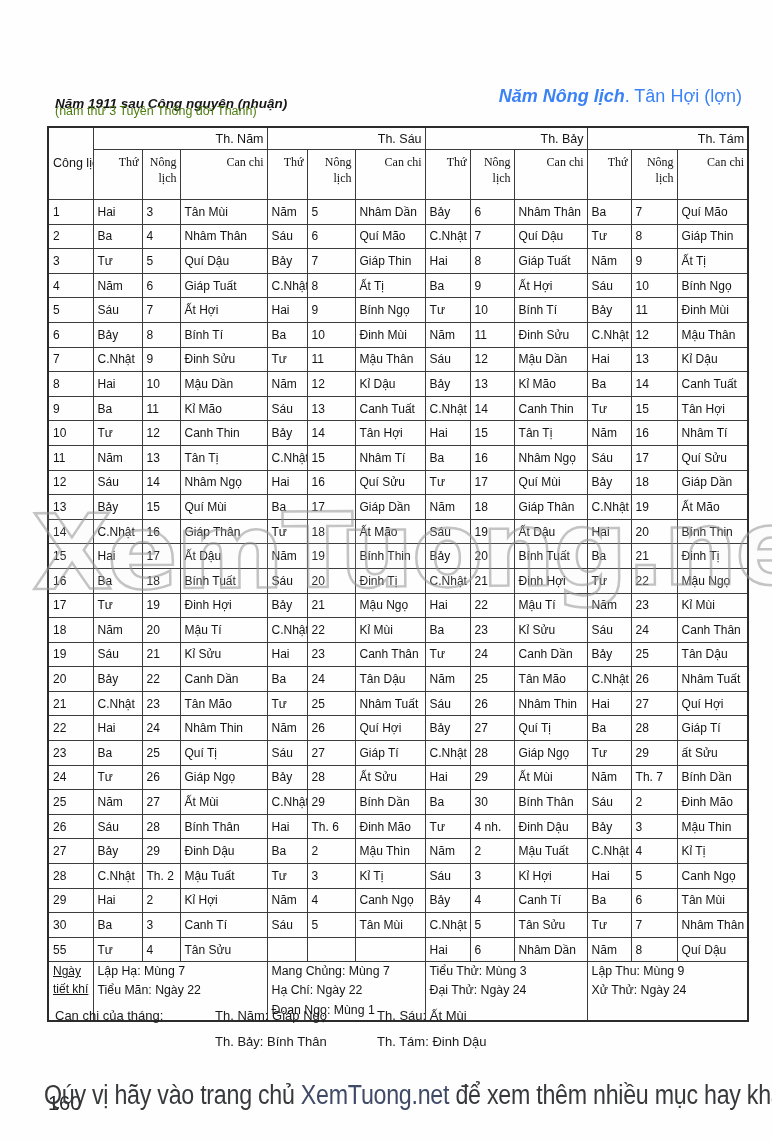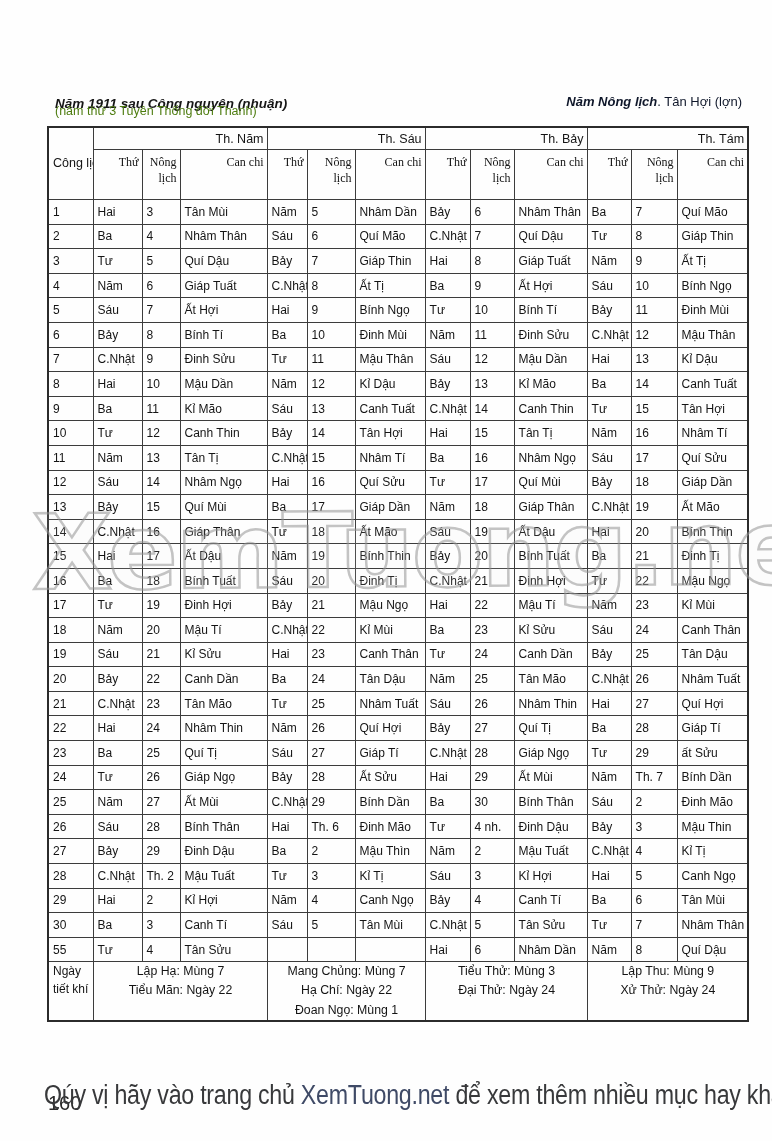--- a/index.html
+++ b/index.html
@@ -2,40 +2,40 @@
 <html><head>
 <meta charset="utf-8">
 <style>
   html,body{margin:0;padding:0;background:#ffffff;}
   .page{
     position:relative;width:772px;height:1141px;background:#fefefe;
     font-family:"Liberation Sans", sans-serif;color:#1c1c1c;overflow:hidden;
   }
   
   .title-left{position:absolute;left:55px;top:96px;font-size:13.5px;font-weight:bold;font-style:italic;color:#161616;}
-  .title-right{position:absolute;right:30px;top:94px;font-size:13px;color:#0f172a;}
+  .title-right{position:absolute;right:30px;top:86px;font-size:18px;color:#3b82f6;}
   .title-right .b{font-weight:bold;font-style:italic;}
   .subtitle{position:absolute;left:55px;top:104px;font-size:12.5px;color:#4d7c0f;}
   
   .cal{
     position:absolute;left:47px;top:126px;width:700px;
     border-collapse:collapse;table-layout:fixed;
     border:2px solid #2b2b2b;font-size:12px;color:#141414;
   }
   .cal th,.cal td{border:1px solid #3c3c3c;padding:0 3px 0 4px;overflow:hidden;white-space:nowrap;}
   .cal thead th{font-weight:normal;text-align:right;}
   .month-row th{height:21px;text-align:center;font-size:12.5px;}
   .sub-row th{height:45px;vertical-align:top;padding-top:4px;white-space:normal;line-height:1.35;font-family:Liberation Serif, serif;}
   .corner{vertical-align:middle;white-space:normal;line-height:1.3;padding-left:6px;}
   .cal tbody td{height:23.6px;vertical-align:middle;}
   .cday{padding-left:6px;}
   .tkrow td{vertical-align:top;}
-  .tklabel{white-space:normal !important;line-height:1.5;padding-top:3px;padding-left:6px;font-size:12px;}
+  .tklabel{white-space:normal !important;line-height:1.5;padding-top:3px;padding-left:6px;font-size:12px;text-decoration:underline;}
   .tkcell{line-height:1.55;padding-top:3px;padding-left:7px;font-size:12.3px;}
-  .tkcell div{white-space:nowrap;text-align:center;}
+  .tkcell div{white-space:nowrap;}
   
   .watermark{
     position:absolute;left:32px;top:492px;width:715px;height:150px;
     font-family:"DejaVu Sans", sans-serif;font-weight:bold;
     font-size:104px;letter-spacing:-2px;white-space:nowrap;
     color:rgba(235,235,235,0.10);
     -webkit-text-stroke:2.5px rgba(148,148,148,0.55);
     text-stroke:2.5px rgba(148,148,148,0.55);
     transform:rotate(-0.4deg);transform-origin:left center;
     pointer-events:none;z-index:6;
@@ -590,18 +590,25 @@
           <td colspan="3" class="tkcell">
             <div>Lập Thu: Mùng 9</div>
             <div>Xử Thử: Ngày 24</div>
           </td>
         </tr>
     </tfoot>
   </table>
 
   <div class="watermark">XemTuong.net</div>
 
+  <div class="canchi">
+    <span class="f-label">Can chi của tháng:</span>
+    <span class="e00">Th. Năm: Giáp Ngọ</span>
+    <span class="e01">Th. Sáu: Ất Mùi</span>
+    <span class="e10">Th. Bảy: Bính Thân</span>
+    <span class="e11">Th. Tám: Đinh Dậu</span>
+  </div>
 
   <div class="page-number">160</div>
 
   <div class="banner"><span>Qúy vị hãy vào trang chủ </span><span class="brand">XemTuong.net</span><span> để xem thêm nhiều mục hay khác</span></div>
 
 </div>
 
 </body></html>

